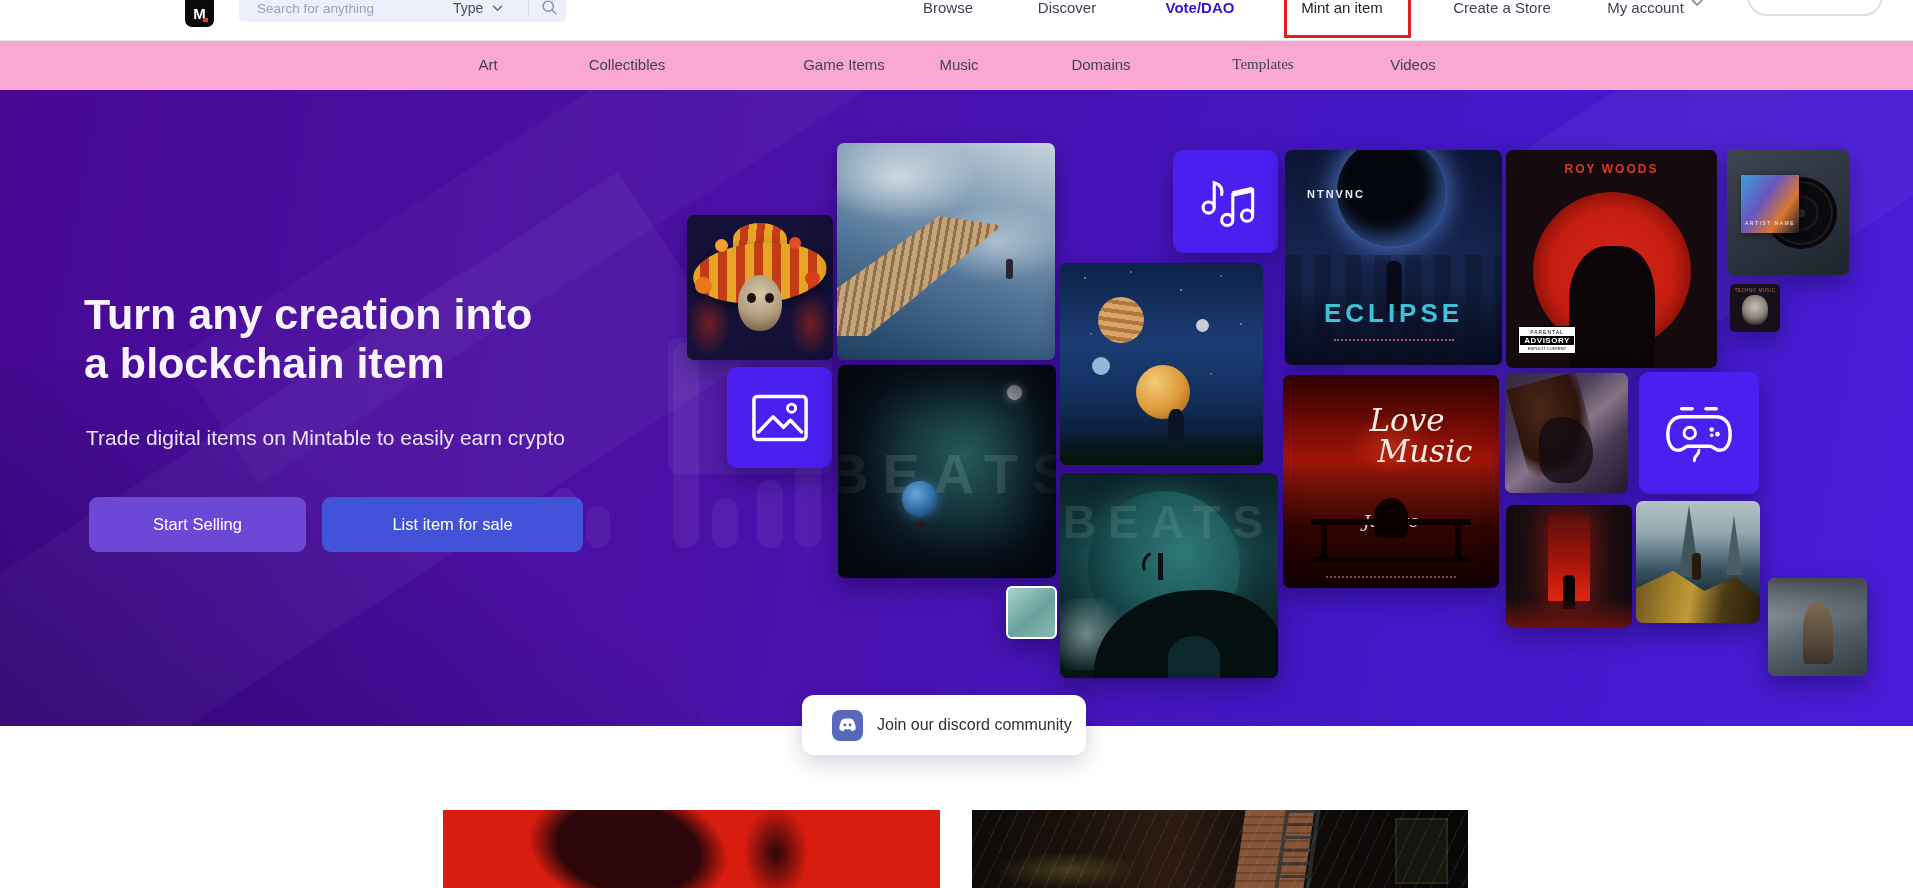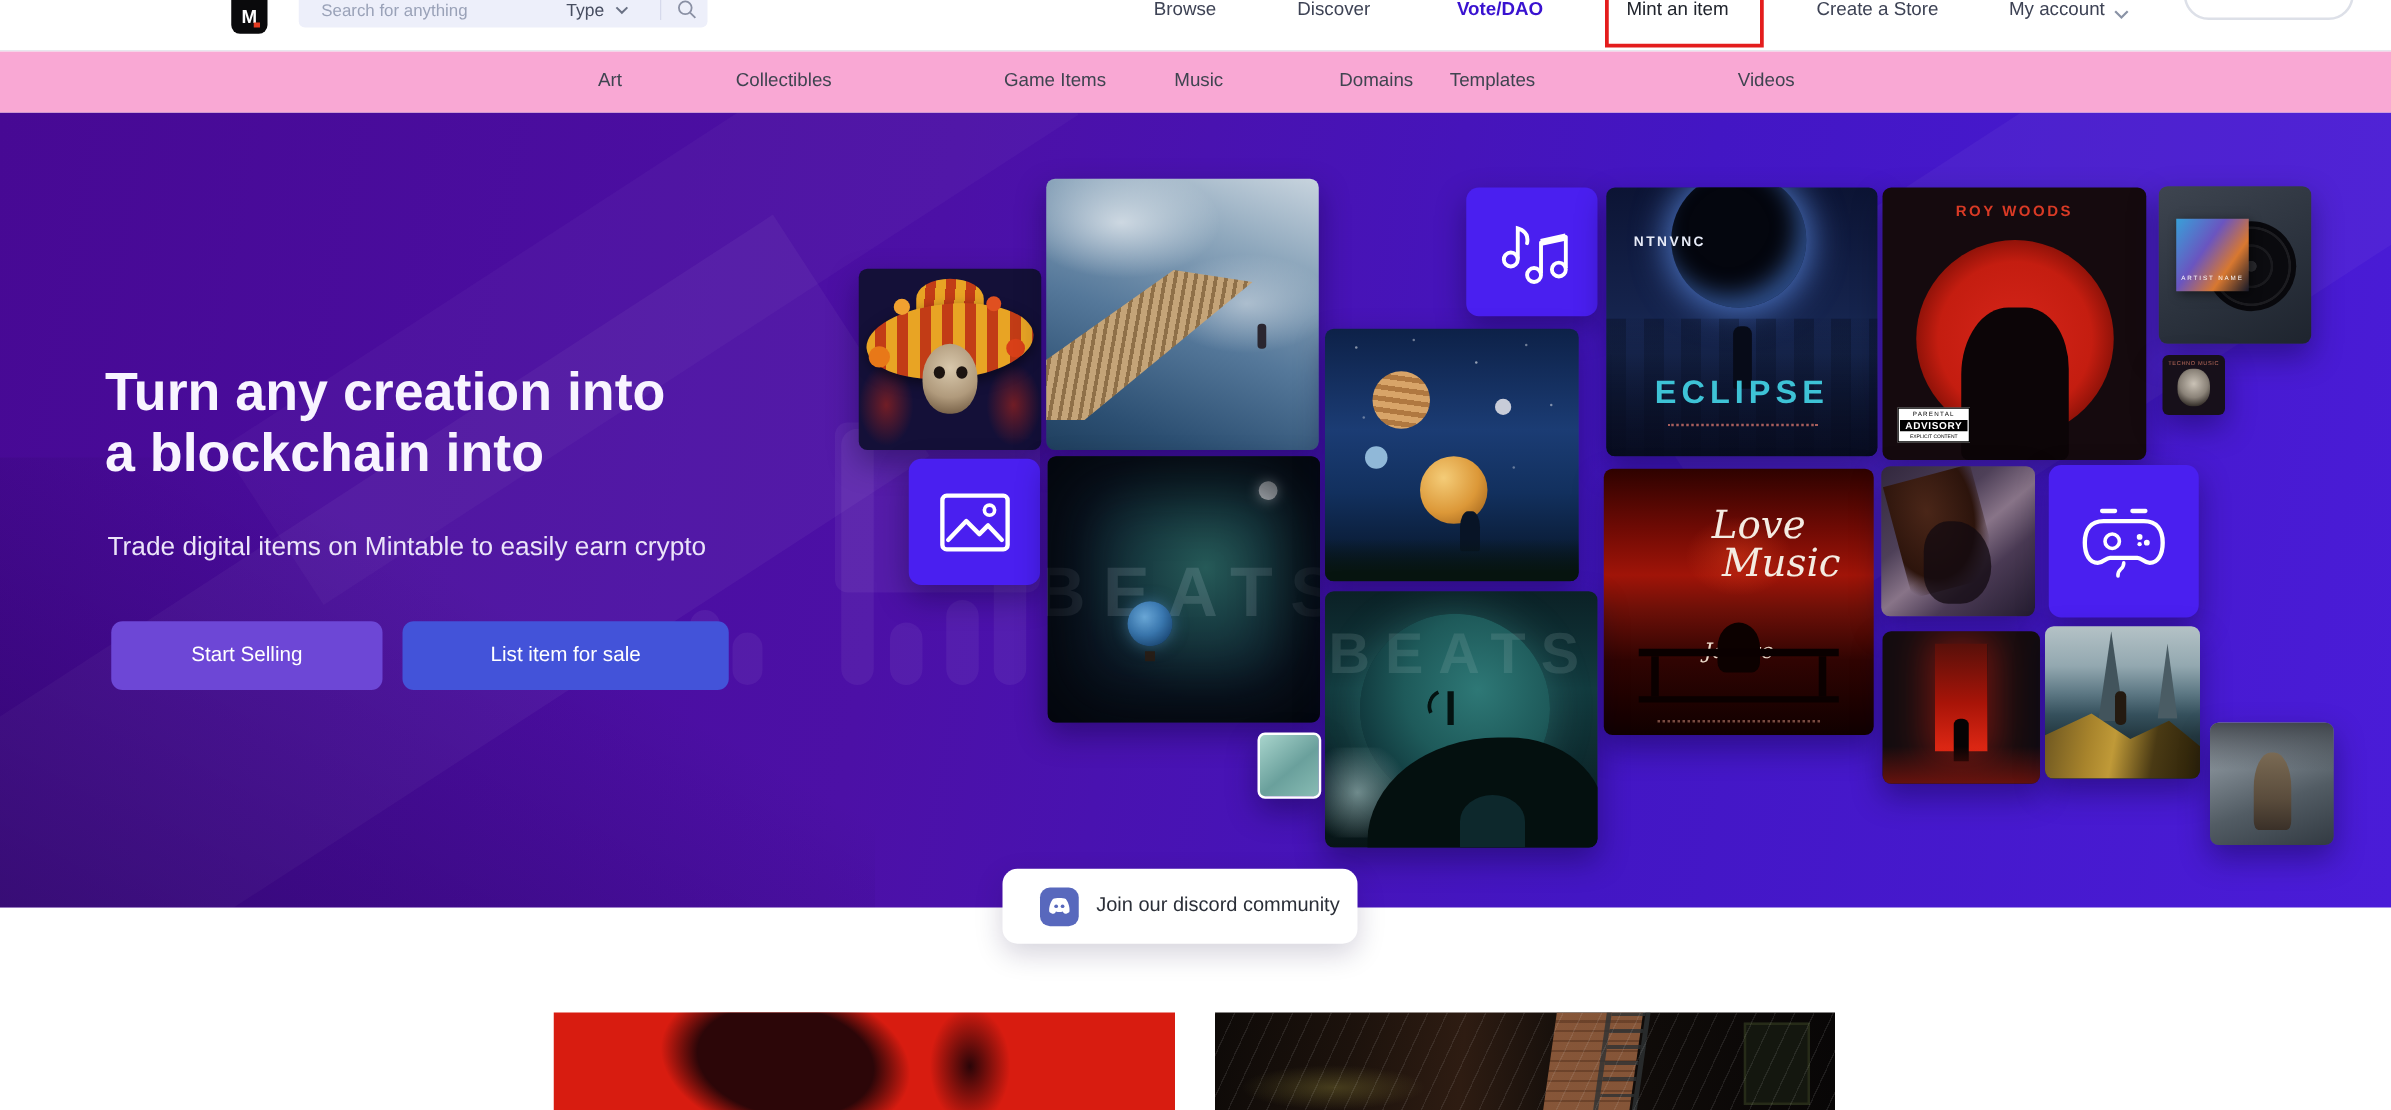--- a/index.html
+++ b/index.html
@@ -10,28 +10,28 @@
   .logo{position:absolute;left:185px;top:0;width:29px;height:27px;background:#0a0a0c;border-radius:0 0 7px 7px;display:flex;align-items:center;justify-content:center;color:#fff;font-weight:bold;font-size:15px;}
   .logo .dot{position:absolute;right:6px;bottom:5px;width:5px;height:4px;background:#e33c22;}
   .searchbar{position:absolute;left:239px;top:-7px;width:327px;height:29px;background:#edeffa;border-radius:5px;}
   .search-input{position:absolute;left:16px;top:7px;width:170px;border:0;background:transparent;font-size:13.5px;color:#5a6072;outline:none;font-family:"Liberation Sans",sans-serif;}
   .search-input::placeholder{color:#9aa2b8;}
   .type-dd{position:absolute;left:214px;top:7px;display:flex;align-items:center;gap:9px;font-size:14px;color:#474d60;cursor:pointer;}
   .sb-divider{position:absolute;left:289px;top:6px;width:1px;height:17px;background:#d6d9ec;}
   .sb-mag{position:absolute;left:302px;top:6px;}
   .navlink{position:absolute;top:-1px;transform:translateX(-50%);font-size:15px;color:#3d4254;white-space:nowrap;cursor:pointer;}
   .n1{left:948px;} .n2{left:1067px;} .n3{left:1200px;color:#3912d0;font-weight:bold;}
-  .n4{left:1342px;color:#20242c;} .n5{left:1502px;} .n6{left:1655px;display:flex;align-items:flex-end;gap:7px;}
+  .n4{left:1342px;color:#20242c;} .n5{left:1502px;} .n6{left:1655px;display:flex;align-items:flex-start;gap:7px;}
   .annotation-box{position:absolute;left:1284px;top:-10px;width:121px;height:42px;border:3px solid #e41d1d;z-index:50;pointer-events:none;}
   .corner-pill{position:absolute;left:1747px;top:-28px;width:132px;height:40px;border:2px solid #dde0e8;border-radius:20px;background:#fff;}
 
   
   .catnav{position:absolute;left:0;top:41px;width:1913px;height:49px;background:#f9a8d4;z-index:25;}
   .catitem{position:absolute;top:15px;transform:translateX(-50%);font-size:15px;color:#3f4450;cursor:pointer;white-space:nowrap;}
-  .c1{left:488px;} .c2{left:627px;} .c3{left:805px;margin-left:39px;} .c4{left:959px;} .c5{left:1101px;} .c6{left:1194px;} .c7{left:1413px;}
+  .c1{left:488px;} .c2{left:627px;} .c3{left:805px;margin-left:39px;} .c4{left:959px;} .c5{left:1101px;} .c6{left:1263px;font-family:Liberation Serif, serif;} .c7{left:1413px;}
 
   
   .hero{position:absolute;left:0;top:90px;width:1913px;height:636px;overflow:hidden;background:linear-gradient(100deg,#470994 0%,#4c10a6 38%,#4316c4 68%,#4a1cd8 100%);}
   .band{position:absolute;background:rgba(255,255,255,.045);transform:rotate(-33deg);}
   .band1{left:-220px;top:330px;width:980px;height:230px;}
   .band2{left:160px;top:60px;width:720px;height:150px;opacity:.7;}
   .band3{left:1300px;top:-30px;width:800px;height:250px;opacity:.9;}
   .corner-shade{position:absolute;left:0;bottom:0;width:700px;height:360px;background:linear-gradient(30deg,rgba(18,0,58,.38),rgba(18,0,58,0) 62%);}
   .kicker{position:absolute;left:86px;top:166px;font-size:24px;color:#f3edfc;}
   .herotitle{position:absolute;left:84px;top:200px;font-size:43px;line-height:49px;font-weight:bold;color:#f8f4ff;}
@@ -252,21 +252,21 @@
     <div class="backdrop-card"></div>
     <div class="eq eqb1"></div>
     <div class="eq eqb2"></div>
     <div class="eq eqb3"></div>
     <div class="eq eqb4"></div>
     <div class="eq eqb5"></div>
     <div class="eq eqb6"></div>
 
     <div class="herotitle">
       <div>Turn any creation into</div>
-      <div>a blockchain into</div>
+      <div>a blockchain item</div>
     </div>
     <div class="herosub">Trade digital items on Mintable to easily earn crypto</div>
     <button class="cta cta-secondary">List item for sale</button>
     <button class="cta cta-primary">Start Selling</button>
 
     <div class="tile t-muertos">
       <div class="mu-redl"></div>
         <div class="mu-redr"></div>
       <div class="mu-crown"></div>
       <div class="mu-brim"></div>

